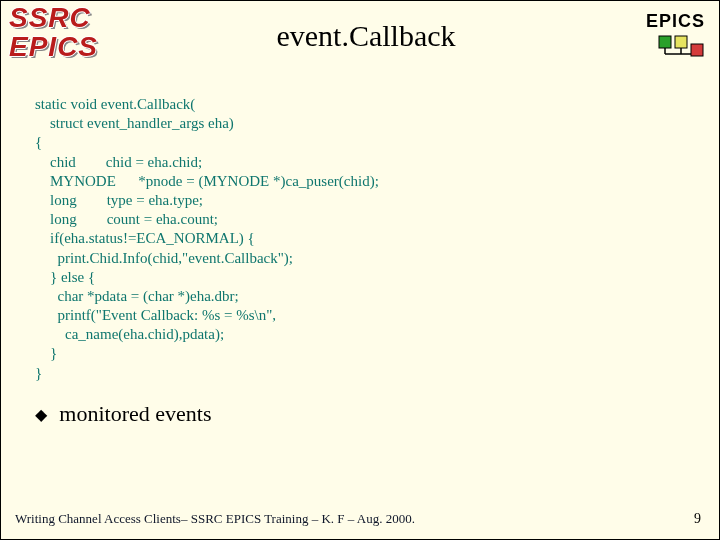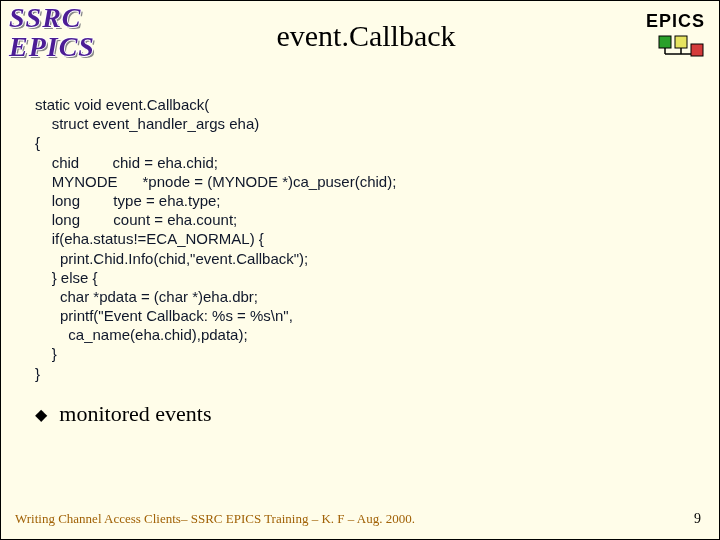--- a/index.html
+++ b/index.html
@@ -15,25 +15,25 @@
   .header {
     position: relative;
     height: 82px;
   }
   .logo-left {
     position: absolute;
     left: 8px;
     top: 2px;
   }
   .logo-ssrc, .logo-epics {
-    font-family: Liberation Serif, serif;
+    font-family: Liberation Sans, sans-serif;
     font-weight: 900;
     font-style: italic;
     font-size: 28px;
-    color: #4c1d95;
+    color: #b91c1c;
     text-shadow:
       1px 0 0 #fff, -1px 0 0 #fff, 0 1px 0 #fff, 0 -1px 0 #fff,
       2px 2px 0 #888;
     letter-spacing: 1px;
     line-height: 1.05;
   }
   .title {
     position: absolute;
     left: 12px; right: 0;
     top: 18px;
@@ -54,25 +54,25 @@
     letter-spacing: 1px;
     color: #000;
   }
   .epics-icon {
     margin-top: 2px;
   }
   .code {
     position: absolute;
     left: 34px;
     top: 94px;
-    font-family: Liberation Sans, sans-serif;
+    font-family: Liberation Serif, serif;
     font-size: 15px;
     line-height: 1.28;
     white-space: pre;
-    color: #0f172a;
+    color: #0f766e;
   }
   .bullet-row {
     position: absolute;
     left: 34px;
     top: 400px;
     display: flex;
     align-items: center;
     gap: 12px;
   }
   .bullet {
@@ -82,21 +82,21 @@
   .bullet-text {
     font-size: 22px;
     color: #000;
     font-family: Liberation Serif, serif;
   }
   .footer {
     position: absolute;
     left: 14px;
     bottom: 12px;
     font-size: 13px;
-    color: #a16207;
+    color: #0f172a;
   }
   .pagenum {
     position: absolute;
     right: 18px;
     bottom: 12px;
     font-size: 14px;
     color: #000;
   }
 </style>
 </head>

